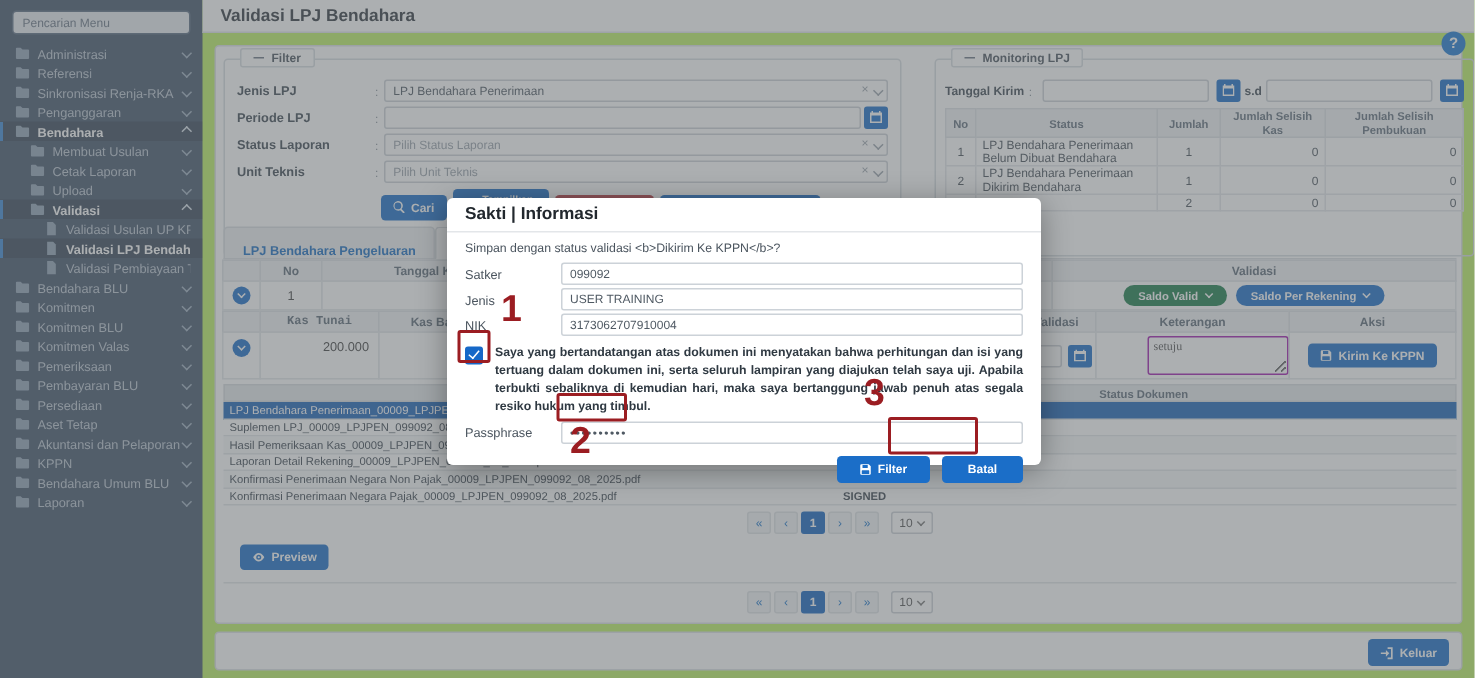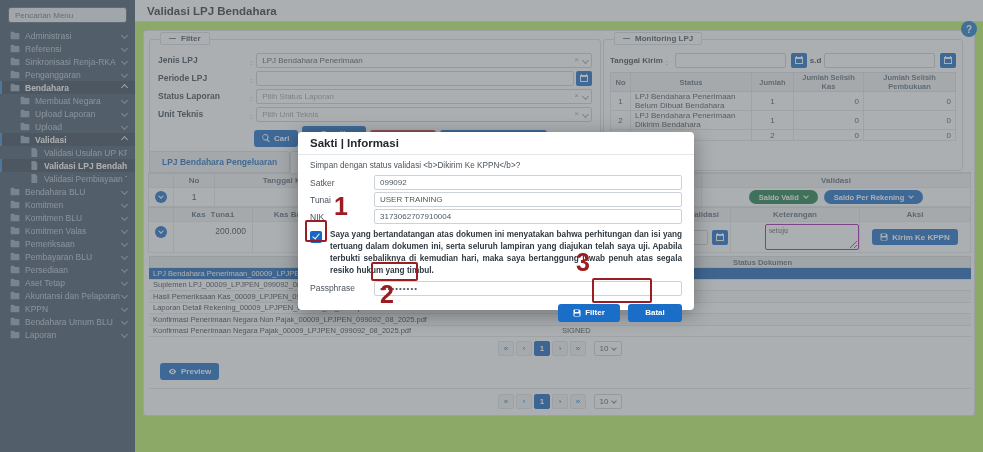--- a/index.html
+++ b/index.html
@@ -27,21 +27,21 @@
 
   
   .topbar { position:absolute; left:135px; top:0; width:848px; height:22px; background:#ffffff; border-bottom:1px solid #e2e6ea; z-index:1; }
   .page-title { font-size:11.5px; font-weight:bold; color:#333a41; line-height:22px; padding-left:12px; }
   .card { position:absolute; left:143px; top:30px; width:832px; height:386px; background:#ffffff; border:1px solid #dde1e5; border-radius:3px; z-index:1; }
   .footerbar { position:absolute; left:143px; top:421px; width:832px; height:26px; background:#ffffff; border:1px solid #dde1e5; border-radius:3px; z-index:1; }
 
   
   .fs { position:absolute; border:1px solid #d8dde2; border-radius:3px; }
   .fs-filter { left:5px; top:8px; width:452px; height:132px; padding:12px 8px 6px 8px; }
-  .fs-mon { left:459px; top:8px; width:360px; height:132px; padding:12px 6px 6px 6px; }
+  .fs-mon { left:479px; top:8px; width:360px; height:132px; padding:12px 6px 6px 6px; }
   .legend { position:absolute; top:-8px; left:10px; background:#fff; border:1px solid #d8dde2; border-radius:2px;
     font-size:8px; font-weight:bold; color:#4a545e; padding:1px 8px; display:flex; align-items:center; gap:5px; }
   .minus-ic { width:7px; height:1.6px; background:#6b7684; display:inline-block; }
 
   .f-row { display:flex; align-items:center; height:16px; margin-bottom:2px; }
   .f-label { width:92px; font-size:8.5px; font-weight:bold; color:#3f4a54; flex:0 0 auto; }
   .colon::after { content:":"; color:#8a939c; font-size:8px; margin:0 4px 0 0; }
   .f-input-wrap { position:relative; flex:1; display:flex; }
   .inp { flex:1; height:15px; border:1px solid #ccd2d8; border-radius:2px; background:#fff; font-size:8px; color:#4f5963;
     padding:0 5px; font-family:"Liberation Sans",sans-serif; min-width:0; }
@@ -64,21 +64,21 @@
   .mtab { width:100%; border-collapse:collapse; }
   .mtab th { background:#f1f3f5; color:#62707d; font-size:7.5px; font-weight:bold; border:1px solid #dde1e5; height:12px; padding:0 2px; }
   .mtab td { font-size:8px; color:#49525b; border:1px solid #e3e7ea; height:11px; padding:0 4px; }
   .mtab td.c { text-align:center; } .mtab td.r { text-align:right; }
 
   .help-badge { position:absolute; right:-3px; top:-10px; width:16px; height:16px; border-radius:50%; background:#1e7ad3;
     color:#fff; font-size:10px; font-weight:bold; display:flex; align-items:center; justify-content:center; cursor:pointer; }
 
   
   .tabs { position:absolute; left:5px; top:120px; width:822px; height:22px; display:flex; border-bottom:1px solid #d9dee2; }
-  .tab { height:22px; display:flex; align-items:center; justify-content:center; font-size:8.5px; font-weight:bold;
+  .tab { height:22px; display:flex; align-items:flex-end; justify-content:center; font-size:8.5px; font-weight:bold;
     padding:0 12px; border:1px solid #d9dee2; border-radius:3px 3px 0 0; cursor:pointer; }
   .tab-inactive { color:#1b6ec2; background:#eef1f3; }
   .tab-active { color:#333; background:#fff; border-bottom:1px solid #fff; }
 
   .grid { position:absolute; left:5px; top:142px; width:822px; }
   .trow { display:flex; }
   .hcell { background:#f1f3f5; color:#5d6b78; font-size:8px; font-weight:bold; border:1px solid #dde1e5;
     display:flex; align-items:center; justify-content:center; height:15px; margin-left:-1px; }
   .ccell { border:1px solid #e4e8eb; display:flex; align-items:center; margin-left:-1px; margin-top:-1px; font-size:8.5px; color:#444; }
   .exp-circle { width:12px; height:12px; border-radius:50%; background:#1b6ec8; display:flex; align-items:center; justify-content:center; cursor:pointer; }
@@ -91,21 +91,21 @@
   .keterangan-ta { width:110px; height:26px; border:1px solid #a21caf; border-radius:2px; font-family:Liberation Serif, serif;
     font-size:8px; color:#555; padding:1px 3px; resize:vertical;margin-left:34px; }
 
   
   .doc-h { display:flex; margin-top:3px; background:#e6eaed; border:1px solid #d8dcdf; height:12px; }
   .doc-h .dh { font-size:7.5px; font-weight:bold; color:#5d6b78; display:flex; align-items:center; justify-content:center; }
   .doc-row { display:flex; height:11.5px; border-bottom:1px solid #e2e6e9; align-items:center; font-size:7.5px; color:#3c4650; }
   .doc-row:nth-child(odd) { background:#f6f8f9; }
   .doc-row.selected { background:#1c64b8; color:#fff; }
   .doc-name { flex:1; padding-left:4px; white-space:nowrap; overflow:hidden; }
-  .doc-status { width:415px; padding-left:6px; flex:0 0 auto; }
+  .doc-status { width:415px; padding-left:6px; flex:0 0 auto;font-weight:bold; }
 
   
   .pag { position:absolute; width:822px; left:5px; display:flex; align-items:center; justify-content:center; gap:2px; }
   .pg-btn { width:16px; height:15px; background:#f3f5f7; border:1px solid #dfe3e7; color:#1a73c9; font-size:8px;
     display:flex; align-items:center; justify-content:center; border-radius:2px; cursor:pointer; }
   .pg-active { background:#1565c0; border-color:#1565c0; color:#fff; font-weight:bold; }
   .pg-size { width:28px; height:15px; border:1px solid #ccd2d8; border-radius:2px; background:#fff; color:#555;
     font-size:8px; display:flex; align-items:center; justify-content:center; gap:4px; margin-left:6px; cursor:pointer; }
   .pg-size .chev { width:4px; height:4px; color:#777; margin-top:-2px; }
 
@@ -198,30 +198,30 @@
           </span>
         <span class="s-label">Bendahara</span>
         <span class="chev up"></span>
       </div>
       <div class="s-item lvl1">
         <span class="fold">
             <svg width="10" height="9" viewBox="0 0 16 14" fill="currentColor">
               <path d="M1 2a1 1 0 011-1h4l2 2h6a1 1 0 011 1v8a1 1 0 01-1 1H2a1 1 0 01-1-1V2z"></path>
             </svg>
           </span>
-        <span class="s-label">Membuat Negara</span>
+        <span class="s-label">Membuat Usulan</span>
         <span class="chev down"></span>
       </div>
       <div class="s-item lvl1">
         <span class="fold">
             <svg width="10" height="9" viewBox="0 0 16 14" fill="currentColor">
               <path d="M1 2a1 1 0 011-1h4l2 2h6a1 1 0 011 1v8a1 1 0 01-1 1H2a1 1 0 01-1-1V2z"></path>
             </svg>
           </span>
-        <span class="s-label">Upload Laporan</span>
+        <span class="s-label">Cetak Laporan</span>
         <span class="chev down"></span>
       </div>
       <div class="s-item lvl1">
         <span class="fold">
             <svg width="10" height="9" viewBox="0 0 16 14" fill="currentColor">
               <path d="M1 2a1 1 0 011-1h4l2 2h6a1 1 0 011 1v8a1 1 0 01-1 1H2a1 1 0 01-1-1V2z"></path>
             </svg>
           </span>
         <span class="s-label">Upload</span>
         <span class="chev down"></span>
@@ -650,35 +650,43 @@
       <div class="pg-btn pg-active">1</div>
       <div class="pg-btn">›</div>
       <div class="pg-btn">»</div>
       <div class="pg-size">
           <span>10</span>
           <span class="chev down"></span>
         </div>
     </div>
   </div>
 
+  <div class="footerbar">
+    <button class="btn keluar-btn">
+      <svg width="9" height="9" viewBox="0 0 16 16" fill="currentColor">
+          <path d="M9 1h6v14H9v-2h4V3H9V1zM7 4l4 4-4 4v-3H1V7h6V4z"></path>
+        </svg>
+      <span>Keluar</span>
+    </button>
+  </div>
 
   <div class="dim"></div>
 
   <div class="modal">
     <div class="modal-header">
       <div class="modal-title">Sakti | Informasi</div>
     </div>
     <div class="modal-body">
       <div class="m-prompt">Simpan dengan status validasi &lt;b&gt;Dikirim Ke KPPN&lt;/b&gt;?</div>
       <div class="m-frow">
         <span class="m-flabel">Satker</span>
         <input class="inp" value="099092" style="">
       </div>
       <div class="m-frow">
-        <span class="m-flabel">Tunai</span>
+        <span class="m-flabel">Jenis</span>
         <input class="inp" value="USER TRAINING" style="">
       </div>
       <div class="m-frow">
         <span class="m-flabel">NIK</span>
         <input class="inp" value="3173062707910004" style="">
       </div>
       <div class="m-check-row">
         <span class="m-checkbox"></span>
         <span class="m-statement">Saya yang bertandatangan atas dokumen ini menyatakan bahwa perhitungan dan isi yang tertuang dalam dokumen ini, serta seluruh lampiran yang diajukan telah saya uji. Apabila terbukti sebaliknya di kemudian hari, maka saya bertanggung jawab penuh atas segala resiko hukum yang timbul.</span>
       </div>

